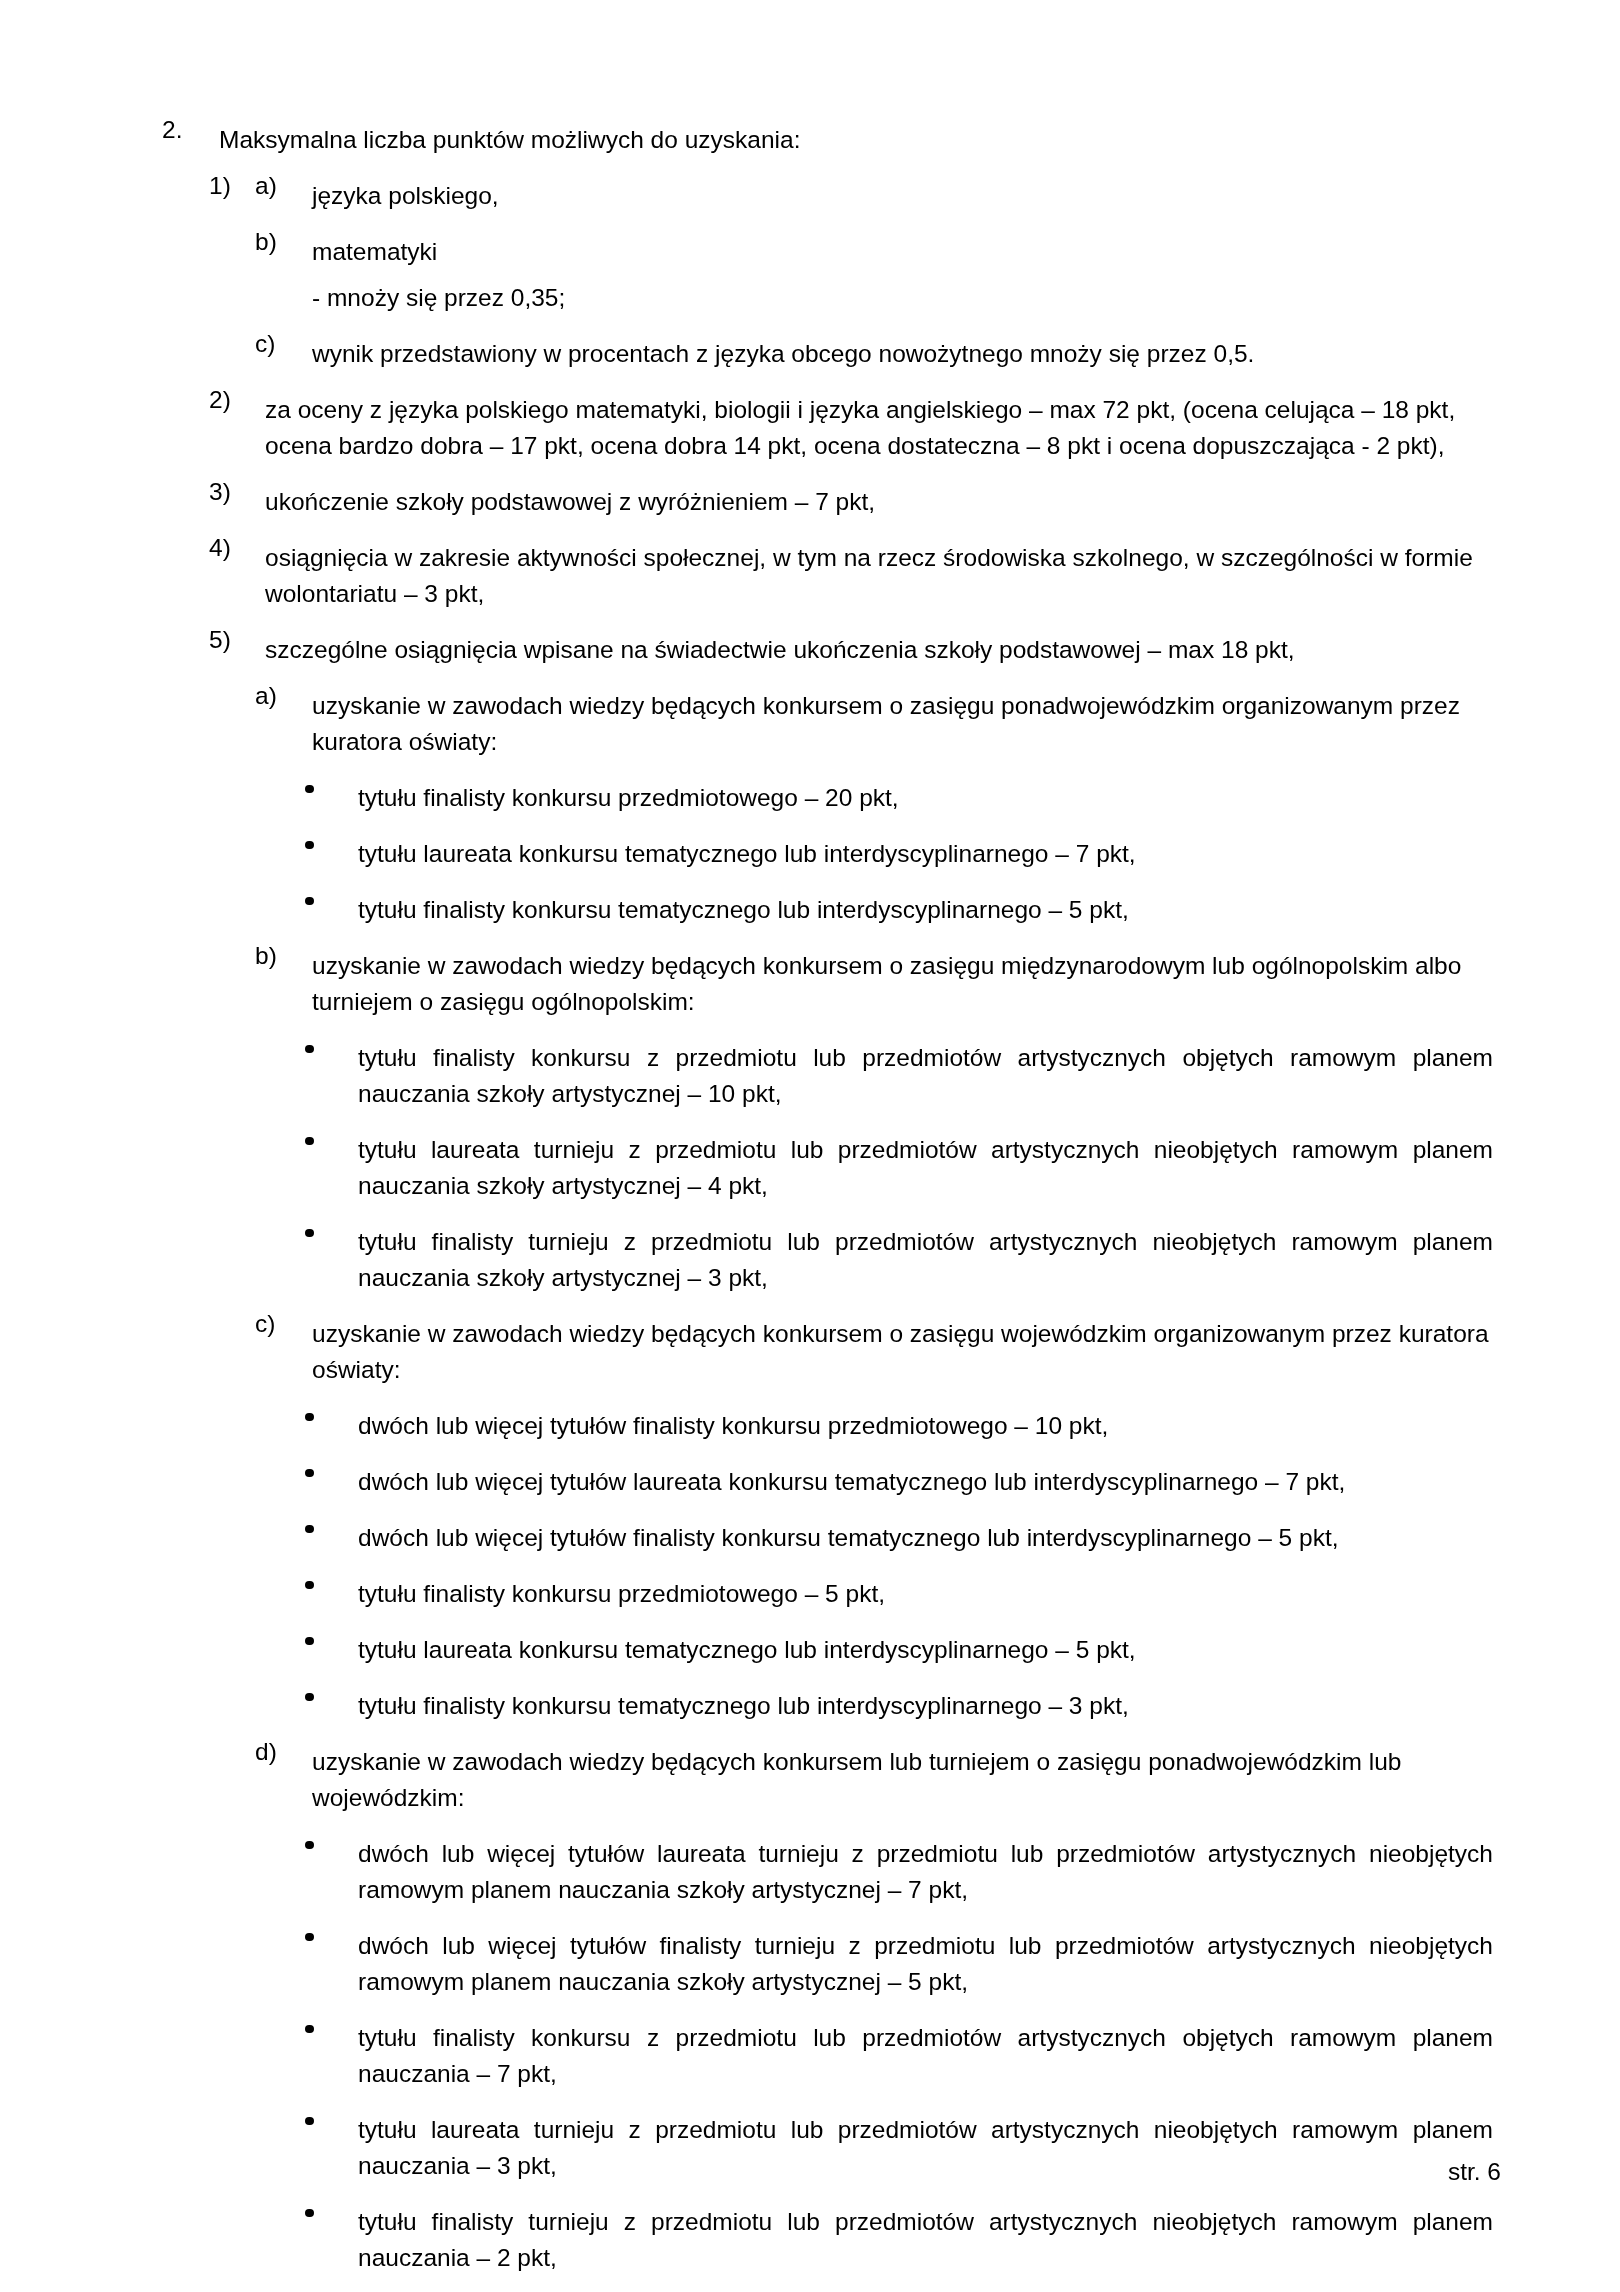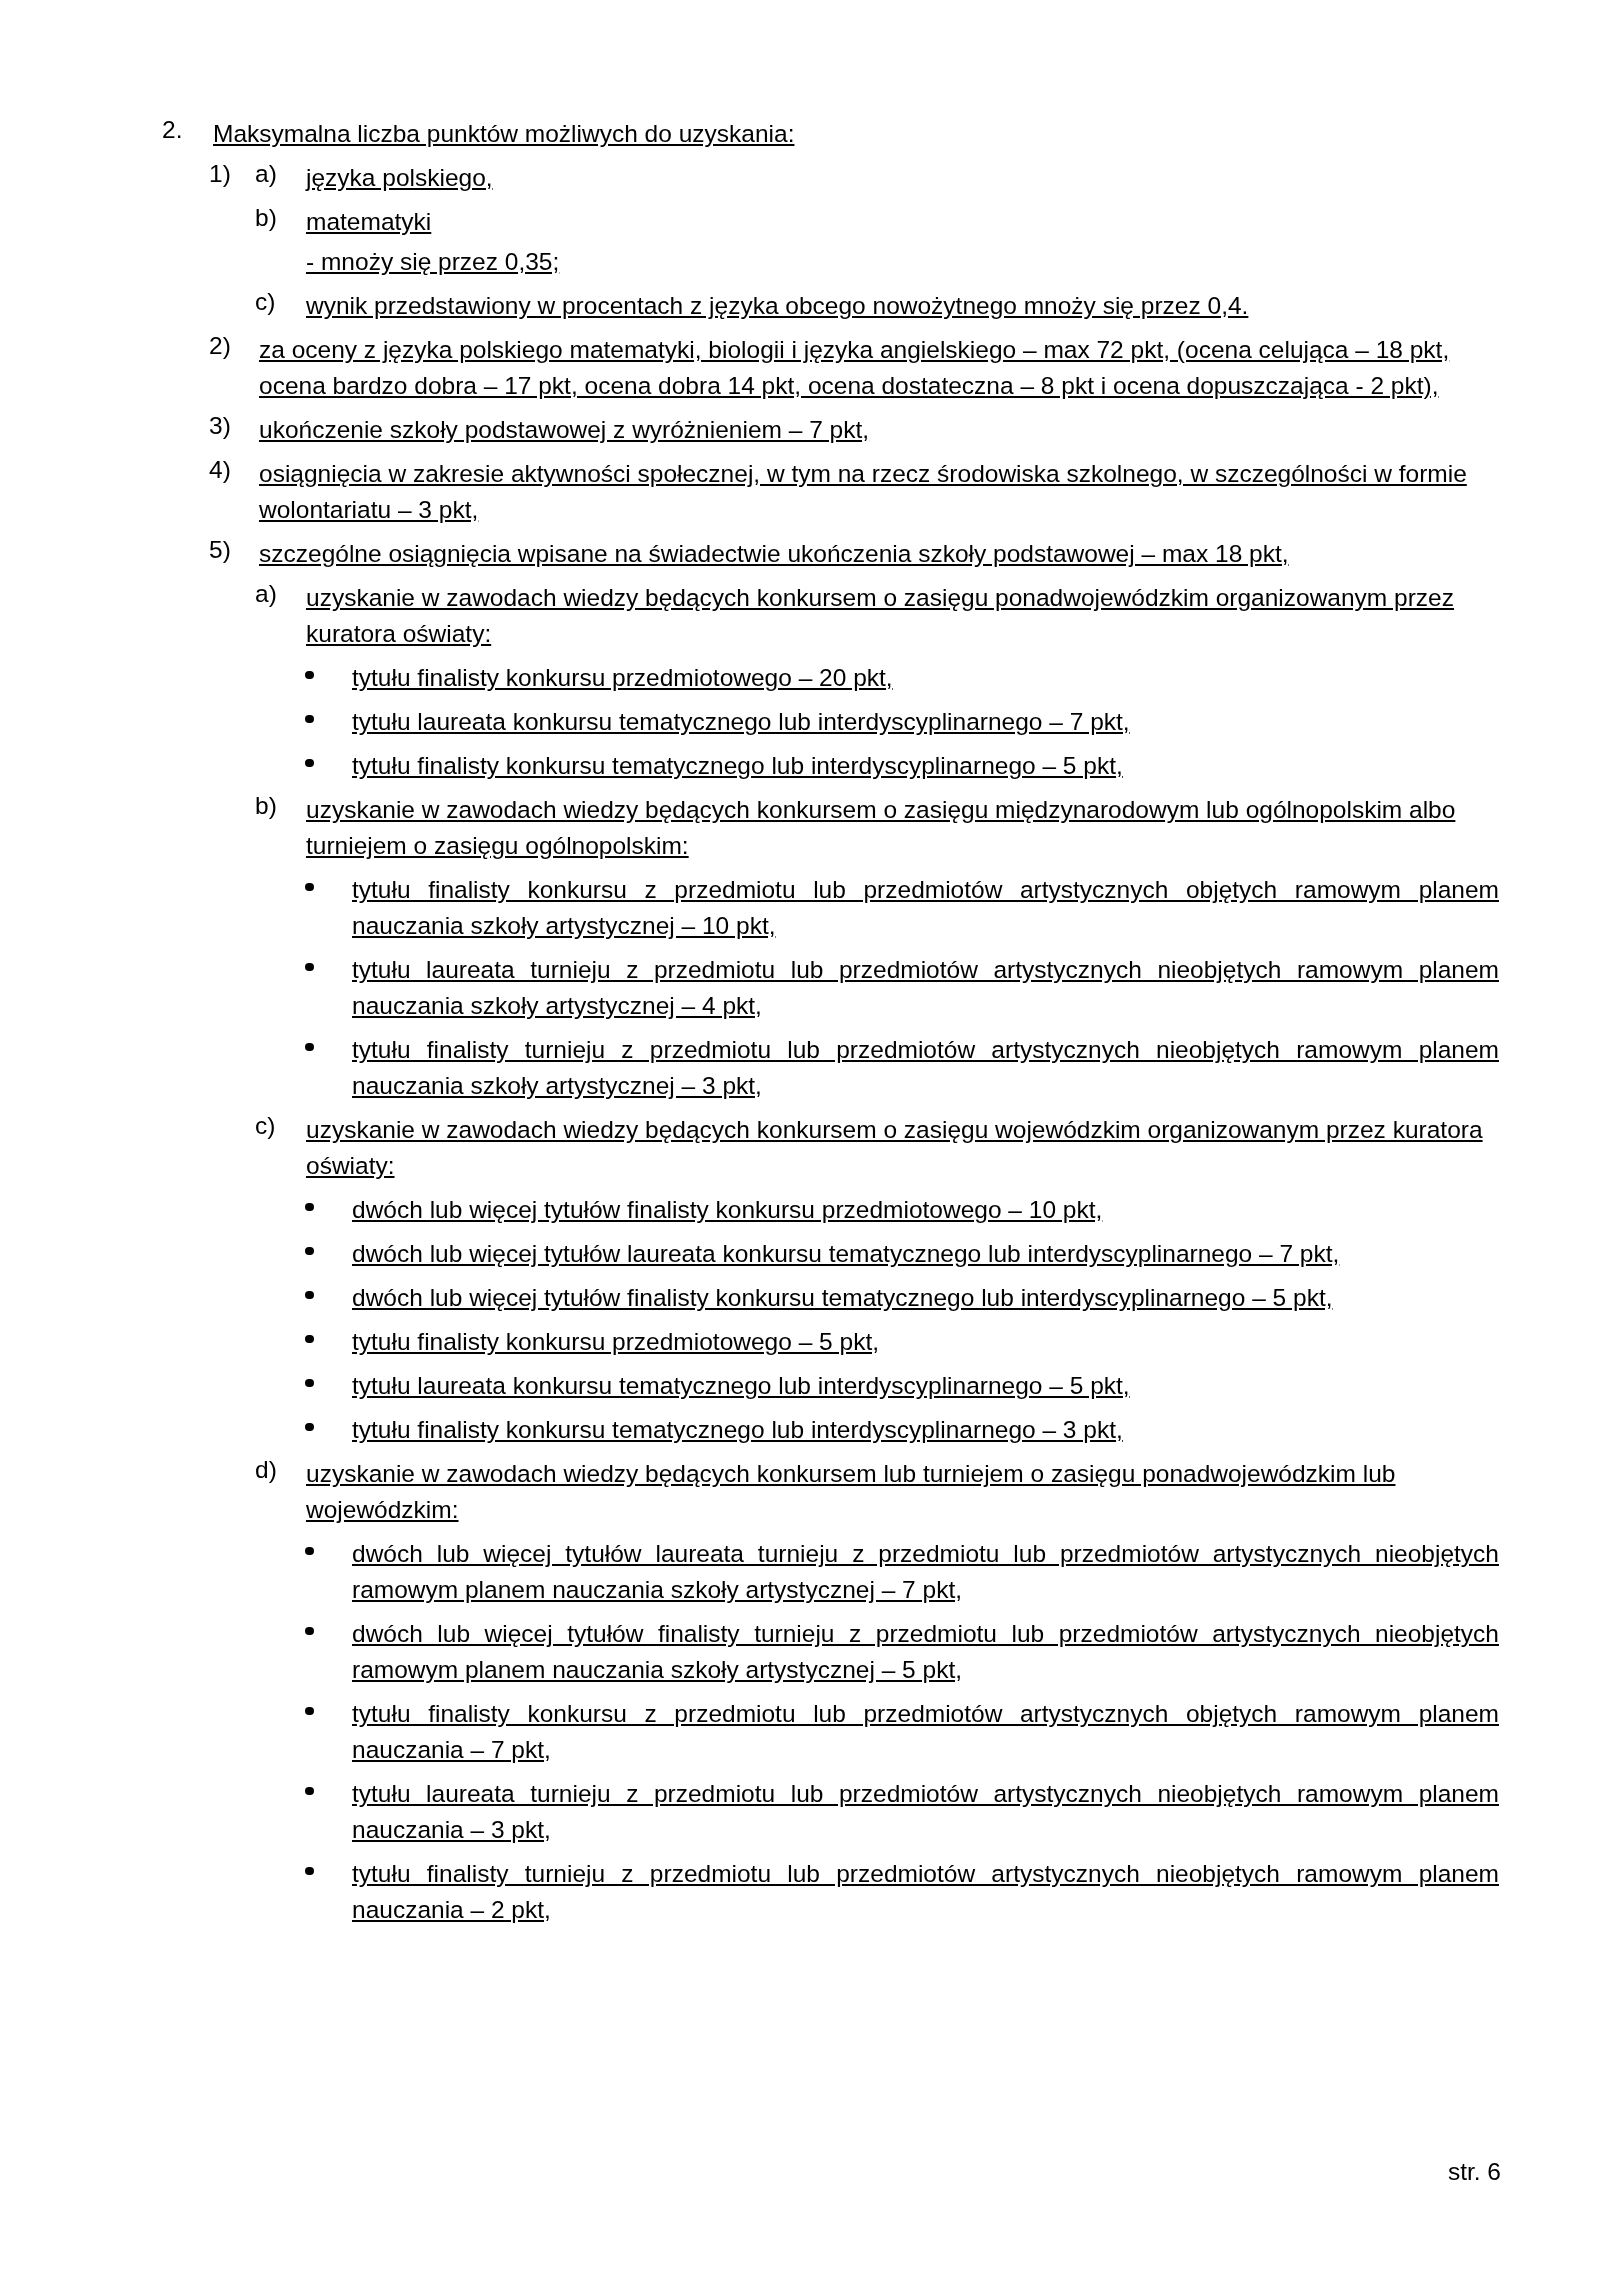--- a/index.html
+++ b/index.html
@@ -14,21 +14,21 @@
   .row{display:flex;align-items:flex-start;}
   .marker{flex:0 0 47px;}
   .m1{flex:0 0 46px;}
   .m2{flex:0 0 47px;}
   .mb{flex:0 0 46px;position:relative;}
   .mb::before{
     content:"";position:absolute;left:2.9px;top:14.7px;
     width:8.8px;height:8.8px;border-radius:50%;background:#000;
   }
   .body{flex:1;min-width:0;}
-  p{margin:4px;text-decoration:underline;}
+  p{margin:10px;}
   .justify{text-align:justify;}
   .footer{position:absolute;top:2154px;right:119px;font-size:24.5px;}
 </style>
 </head>
 <body>
 
 <div class="content">
   <div class="row">
     <span class="marker">2.</span>
     <div class="body">
@@ -46,21 +46,21 @@
           <div class="row">
             <span class="marker m2">b)</span>
             <div class="body">
               <p>matematyki</p>
               <p>- mnoży się przez 0,35;</p>
             </div>
           </div>
           <div class="row">
             <span class="marker m2">c)</span>
             <div class="body">
-                <p>wynik przedstawiony w procentach z języka obcego nowożytnego mnoży się przez 0,4.</p>
+                <p>wynik przedstawiony w procentach z języka obcego nowożytnego mnoży się przez 0,5.</p>
               </div>
           </div>
         </div>
       </div>
 
       <div class="row">
         <span class="marker m1">2)</span>
         <div class="body">
             <p>za oceny z języka polskiego matematyki, biologii i języka angielskiego – max 72 pkt, (ocena celująca – 18 pkt, ocena bardzo dobra – 17 pkt, ocena dobra 14 pkt, ocena dostateczna – 8 pkt i ocena dopuszczająca - 2 pkt),</p>
           </div>

